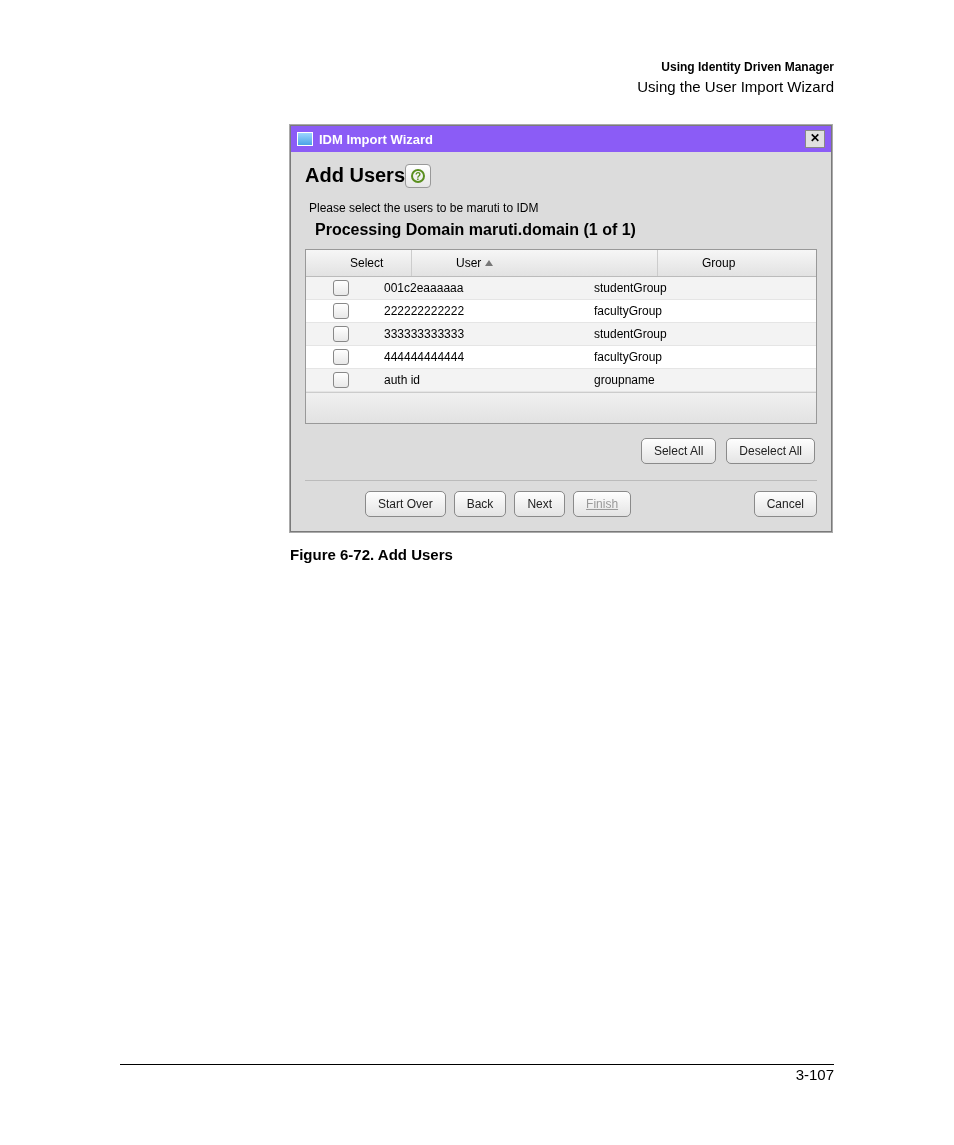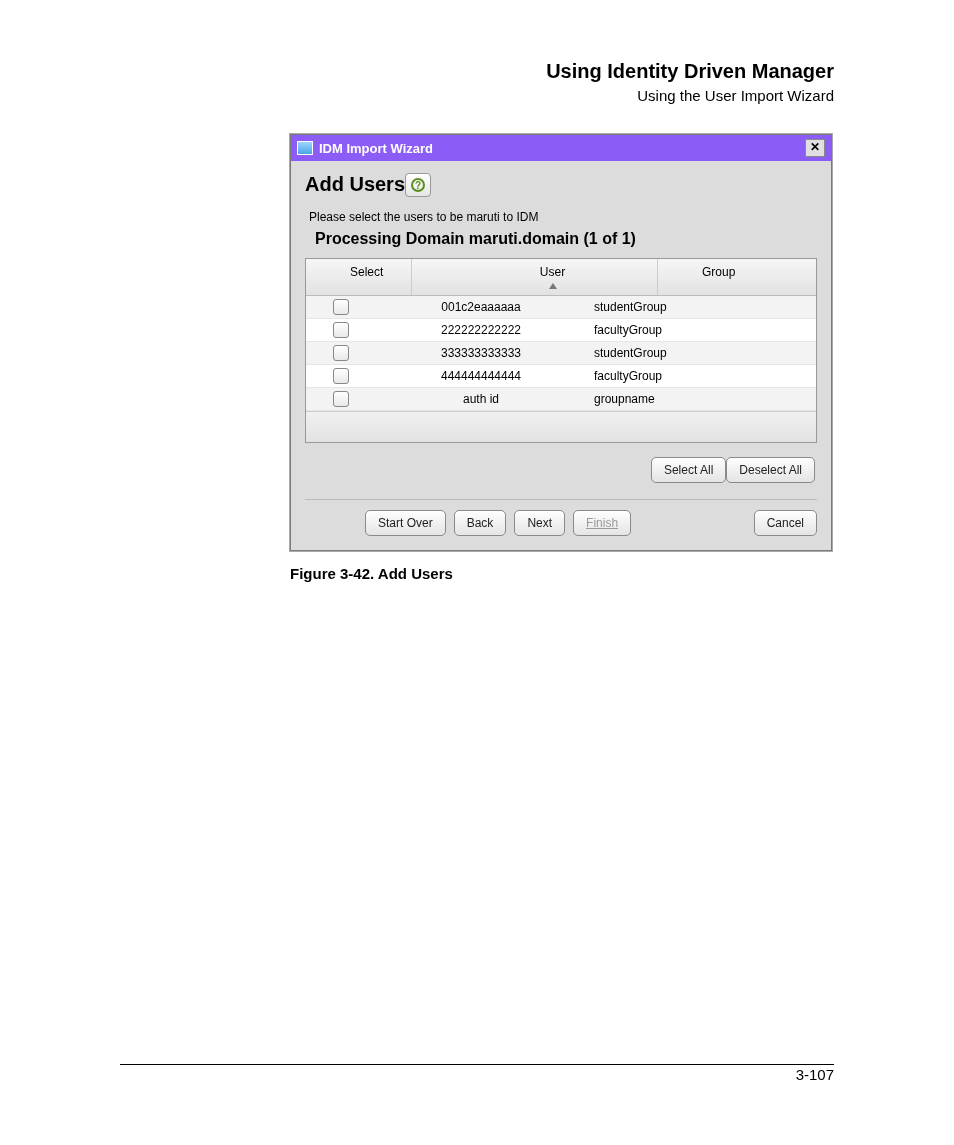--- a/index.html
+++ b/index.html
@@ -17,21 +17,21 @@
     width: 100%;
     height: 100%;
     position: relative;
   }
   .header {
     text-align: right;
     margin-bottom: 30px;
   }
   .header-bold {
     font-weight: bold;
-    font-size: 20px;
+    font-size: 12px;
   }
   .header-reg {
     font-size: 15px;
     margin-top: 4px;
   }
   .dialog-wrap {
     margin-left: 170px;
     margin-top: 10px;
   }
   .dialog {
@@ -115,21 +115,21 @@
     background: linear-gradient(#f6f6f6,#e2e2e2);
     border-bottom: 1px solid #bbb;
   }
   .th {
     padding: 6px 8px;
     border-right: 1px solid #ccc;
     box-sizing: border-box;
     margin-left: 36px;
   }
   .col-select { width: 70px; }
-  .col-user   { width: 210px; display:flex; align-items:center; gap:4px;flex-direction:column;}
+  .col-user   { width: 210px; display:flex; align-items:center; gap:4px;}
   .col-group  { flex: 1; border-right: none; }
   .sort-tri {
     width: 0; height: 0;
     border-left: 4px solid transparent;
     border-right: 4px solid transparent;
     border-bottom: 6px solid #777;
     display:inline-block;
   }
   .trow {
     display: flex;
@@ -152,20 +152,21 @@
     cursor: pointer;
   }
   .tfoot {
     height: 30px;
     background: linear-gradient(#f0f0f0,#e2e2e2);
     border-top: 1px solid #ccc;
   }
   .selrow {
     display: flex;
     justify-content: flex-end;
+    gap: 10px;
     padding: 14px 2px 6px 0;
   }
   .btn {
     background: linear-gradient(#fefefe,#e4e4e4);
     border: 1px solid #8a8a8a;
     border-radius: 5px;
     padding: 5px 12px;
     font-size: 12px;
     cursor: pointer;
     color: #222;
@@ -306,18 +307,18 @@
             <button class="btn">Next</button>
             <button class="btn disabled">Finish</button>
           </div>
           <button class="btn">Cancel</button>
         </div>
 
       </div>
     </div>
   </div>
 
-  <div class="caption">Figure 3-42. Add Users</div>
+  <div class="caption">Figure 6-72. Add Users</div>
 
   <div class="footer-line"></div>
   <div class="pagenum">3-107</div>
 
 </div>
 
 </body></html>

